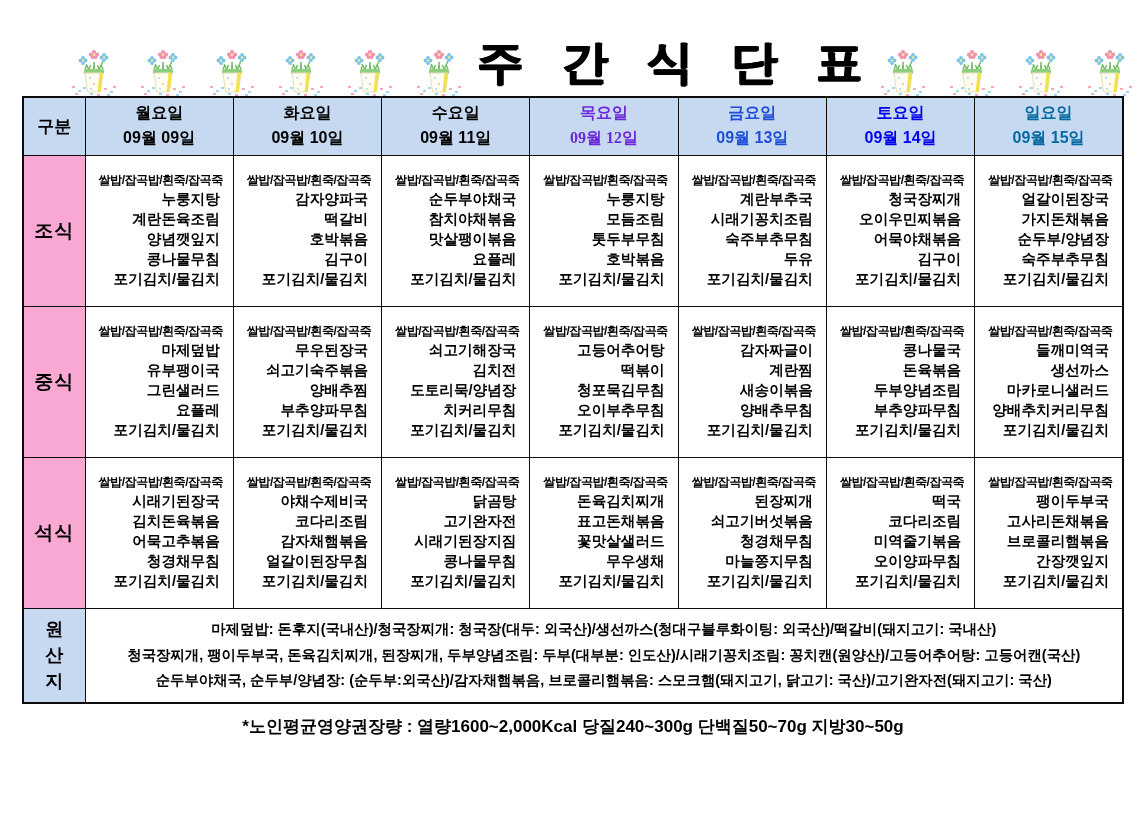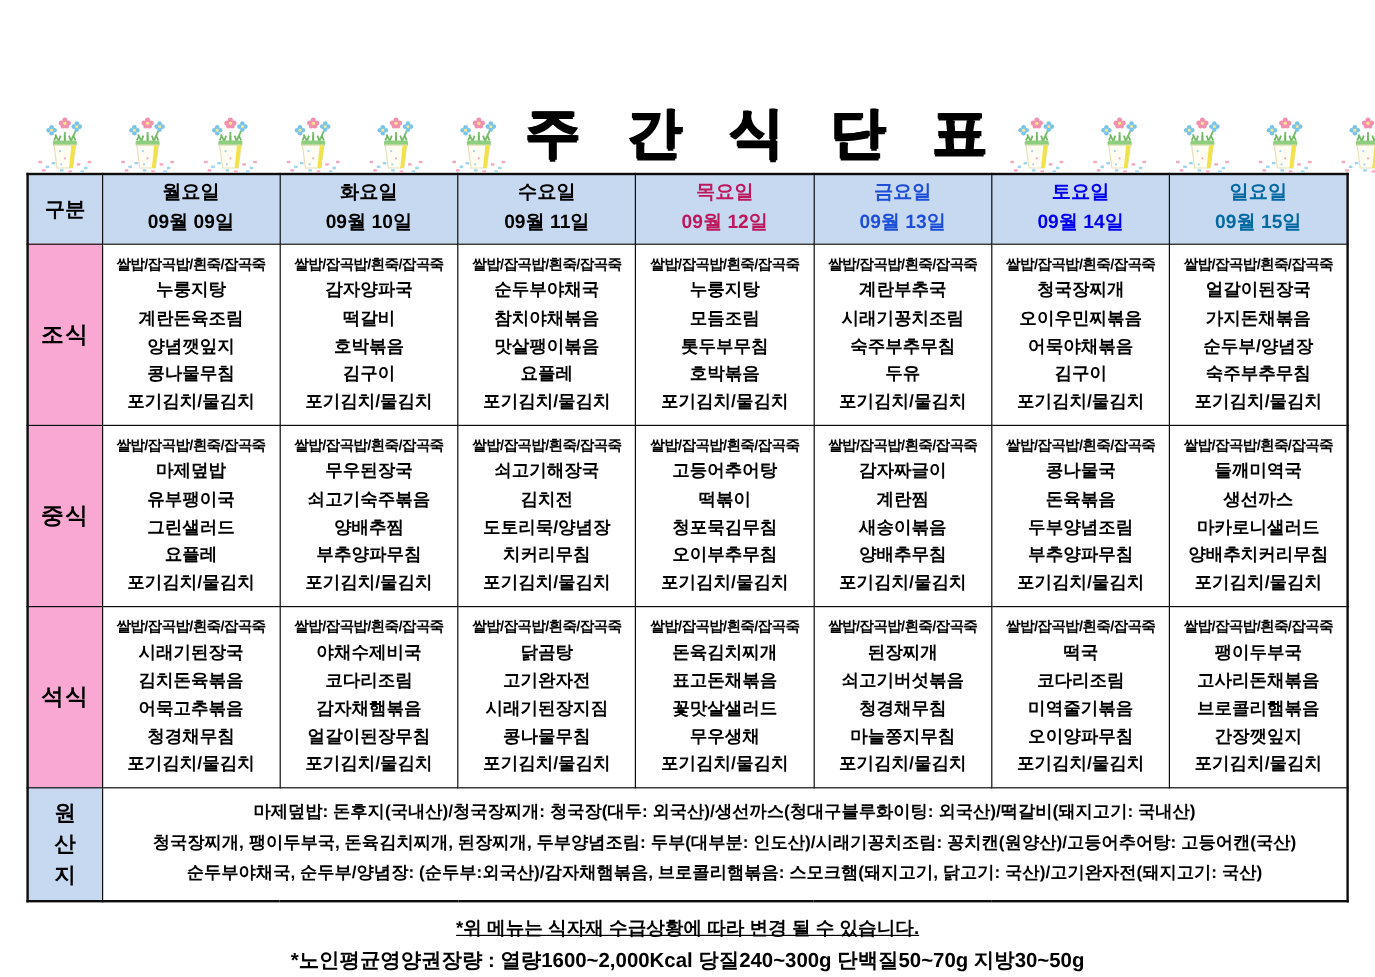--- a/index.html
+++ b/index.html
@@ -1,33 +1,33 @@
 <!DOCTYPE html>
 <html><head>
 <meta charset="utf-8">
 <style>
   * { box-sizing: border-box; margin: 0; padding: 0; }
   html, body { width: 1146px; height: 814px; background: #ffffff; overflow: hidden;
     font-family: "Liberation Sans", "DejaVu Sans", sans-serif; font-weight: bold; color: #000; }
-  .banner { display: flex; align-items: flex-end; justify-content: center;
-    padding: 58px 22px 0 22px; height: 144px; margin-left: 48px; }
+  .banner { display: flex; align-items: flex-end; justify-content: space-between;
+    padding: 58px 22px 0 22px; height: 96px; margin-left: 48px; }
   .pots { display: flex; gap: 21px; align-items: flex-end; }
   .pot { width: 48px; height: 52px; }
   .page-title { font-size: 46px; font-weight: 900; letter-spacing: 13px; white-space: nowrap;
     text-shadow: 1.4px 0 0 #000, 0 1.2px 0 #000, -0.8px 0 0 #000; padding: 0 4px 2px 14px; }
   table.menu { border-collapse: collapse; table-layout: fixed; width: 1102px; margin: 0 auto;
     border: 2.5px solid #0d0d0d; }
   td, th { border: 1.8px solid #0d0d0d; vertical-align: middle; text-align: center; }
   col.c-label { width: 62px; }
   .hdr { background: #c7d9f1; height: 58px; }
   .corner { font-size: 17px; }
   .day-name { font-size: 16px; line-height: 1.55; }
   .day-date { font-size: 16px; line-height: 1.55; }
   .meal-label { background: #f9a8d4; font-size: 19px; letter-spacing: 1px; }
-  .meal-td { height: 151px; padding: 0; }
+  .meal-td { height: 151px; padding: 12px; text-align: right; }
   .meal-inner { display: flex; flex-direction: column; justify-content: space-evenly;
     height: 100%; padding: 3px 1px; }
   .menu-line { font-size: 14.6px; line-height: 1.1; white-space: nowrap; }
   .menu-line.rice { font-size: 12.2px; letter-spacing: -0.6px; }
   .origin-label { background: #c7d9f1; font-size: 18px; line-height: 1.45; white-space: pre-line; height: 95px; }
   .origin-td { padding: 6px 4px; }
   .origin-line { font-size: 14.4px; line-height: 1.75; white-space: nowrap; }
   .footer { margin-top: 9px; text-align: center; }
   .note1 { font-size: 15.5px; text-decoration: underline; line-height: 1.7; }
   .note2 { font-size: 17px; line-height: 1.7; }
@@ -148,21 +148,21 @@
           <div class="day-date">09월 09일</div>
         </th>
         <th class="hdr" style="color: rgb(0, 0, 0);">
           <div class="day-name">화요일</div>
           <div class="day-date">09월 10일</div>
         </th>
         <th class="hdr" style="color: rgb(0, 0, 0);">
           <div class="day-name">수요일</div>
           <div class="day-date">09월 11일</div>
         </th>
-        <th class="hdr" style="color: #be185d;">
+        <th class="hdr" style="color: #6d28d9; font-family: Liberation Serif, serif;">
           <div class="day-name">목요일</div>
           <div class="day-date">09월 12일</div>
         </th>
         <th class="hdr" style="color: #1d4ed8;">
           <div class="day-name">금요일</div>
           <div class="day-date">09월 13일</div>
         </th>
         <th class="hdr" style="color: rgb(0, 0, 238);">
           <div class="day-name">토요일</div>
           <div class="day-date">09월 14일</div>
@@ -400,15 +400,14 @@
         <td class="origin-td" colspan="7">
           <div class="origin-line">마제덮밥: 돈후지(국내산)/청국장찌개: 청국장(대두: 외국산)/생선까스(청대구블루화이팅: 외국산)/떡갈비(돼지고기: 국내산)</div>
           <div class="origin-line">청국장찌개, 팽이두부국, 돈육김치찌개, 된장찌개, 두부양념조림: 두부(대부분: 인도산)/시래기꽁치조림: 꽁치캔(원양산)/고등어추어탕: 고등어캔(국산)</div>
           <div class="origin-line">순두부야채국, 순두부/양념장: (순두부:외국산)/감자채햄볶음, 브로콜리햄볶음: 스모크햄(돼지고기, 닭고기: 국산)/고기완자전(돼지고기: 국산)</div>
         </td>
       </tr>
     </tbody>
 </table>
 
 <div class="footer">
-  <div class="note1">*위 메뉴는 식자재 수급상황에 따라 변경 될 수 있습니다.</div>
   <div class="note2">*노인평균영양권장량 : 열량1600~2,000Kcal 당질240~300g 단백질50~70g 지방30~50g</div>
 </div>
 
 </body></html>

